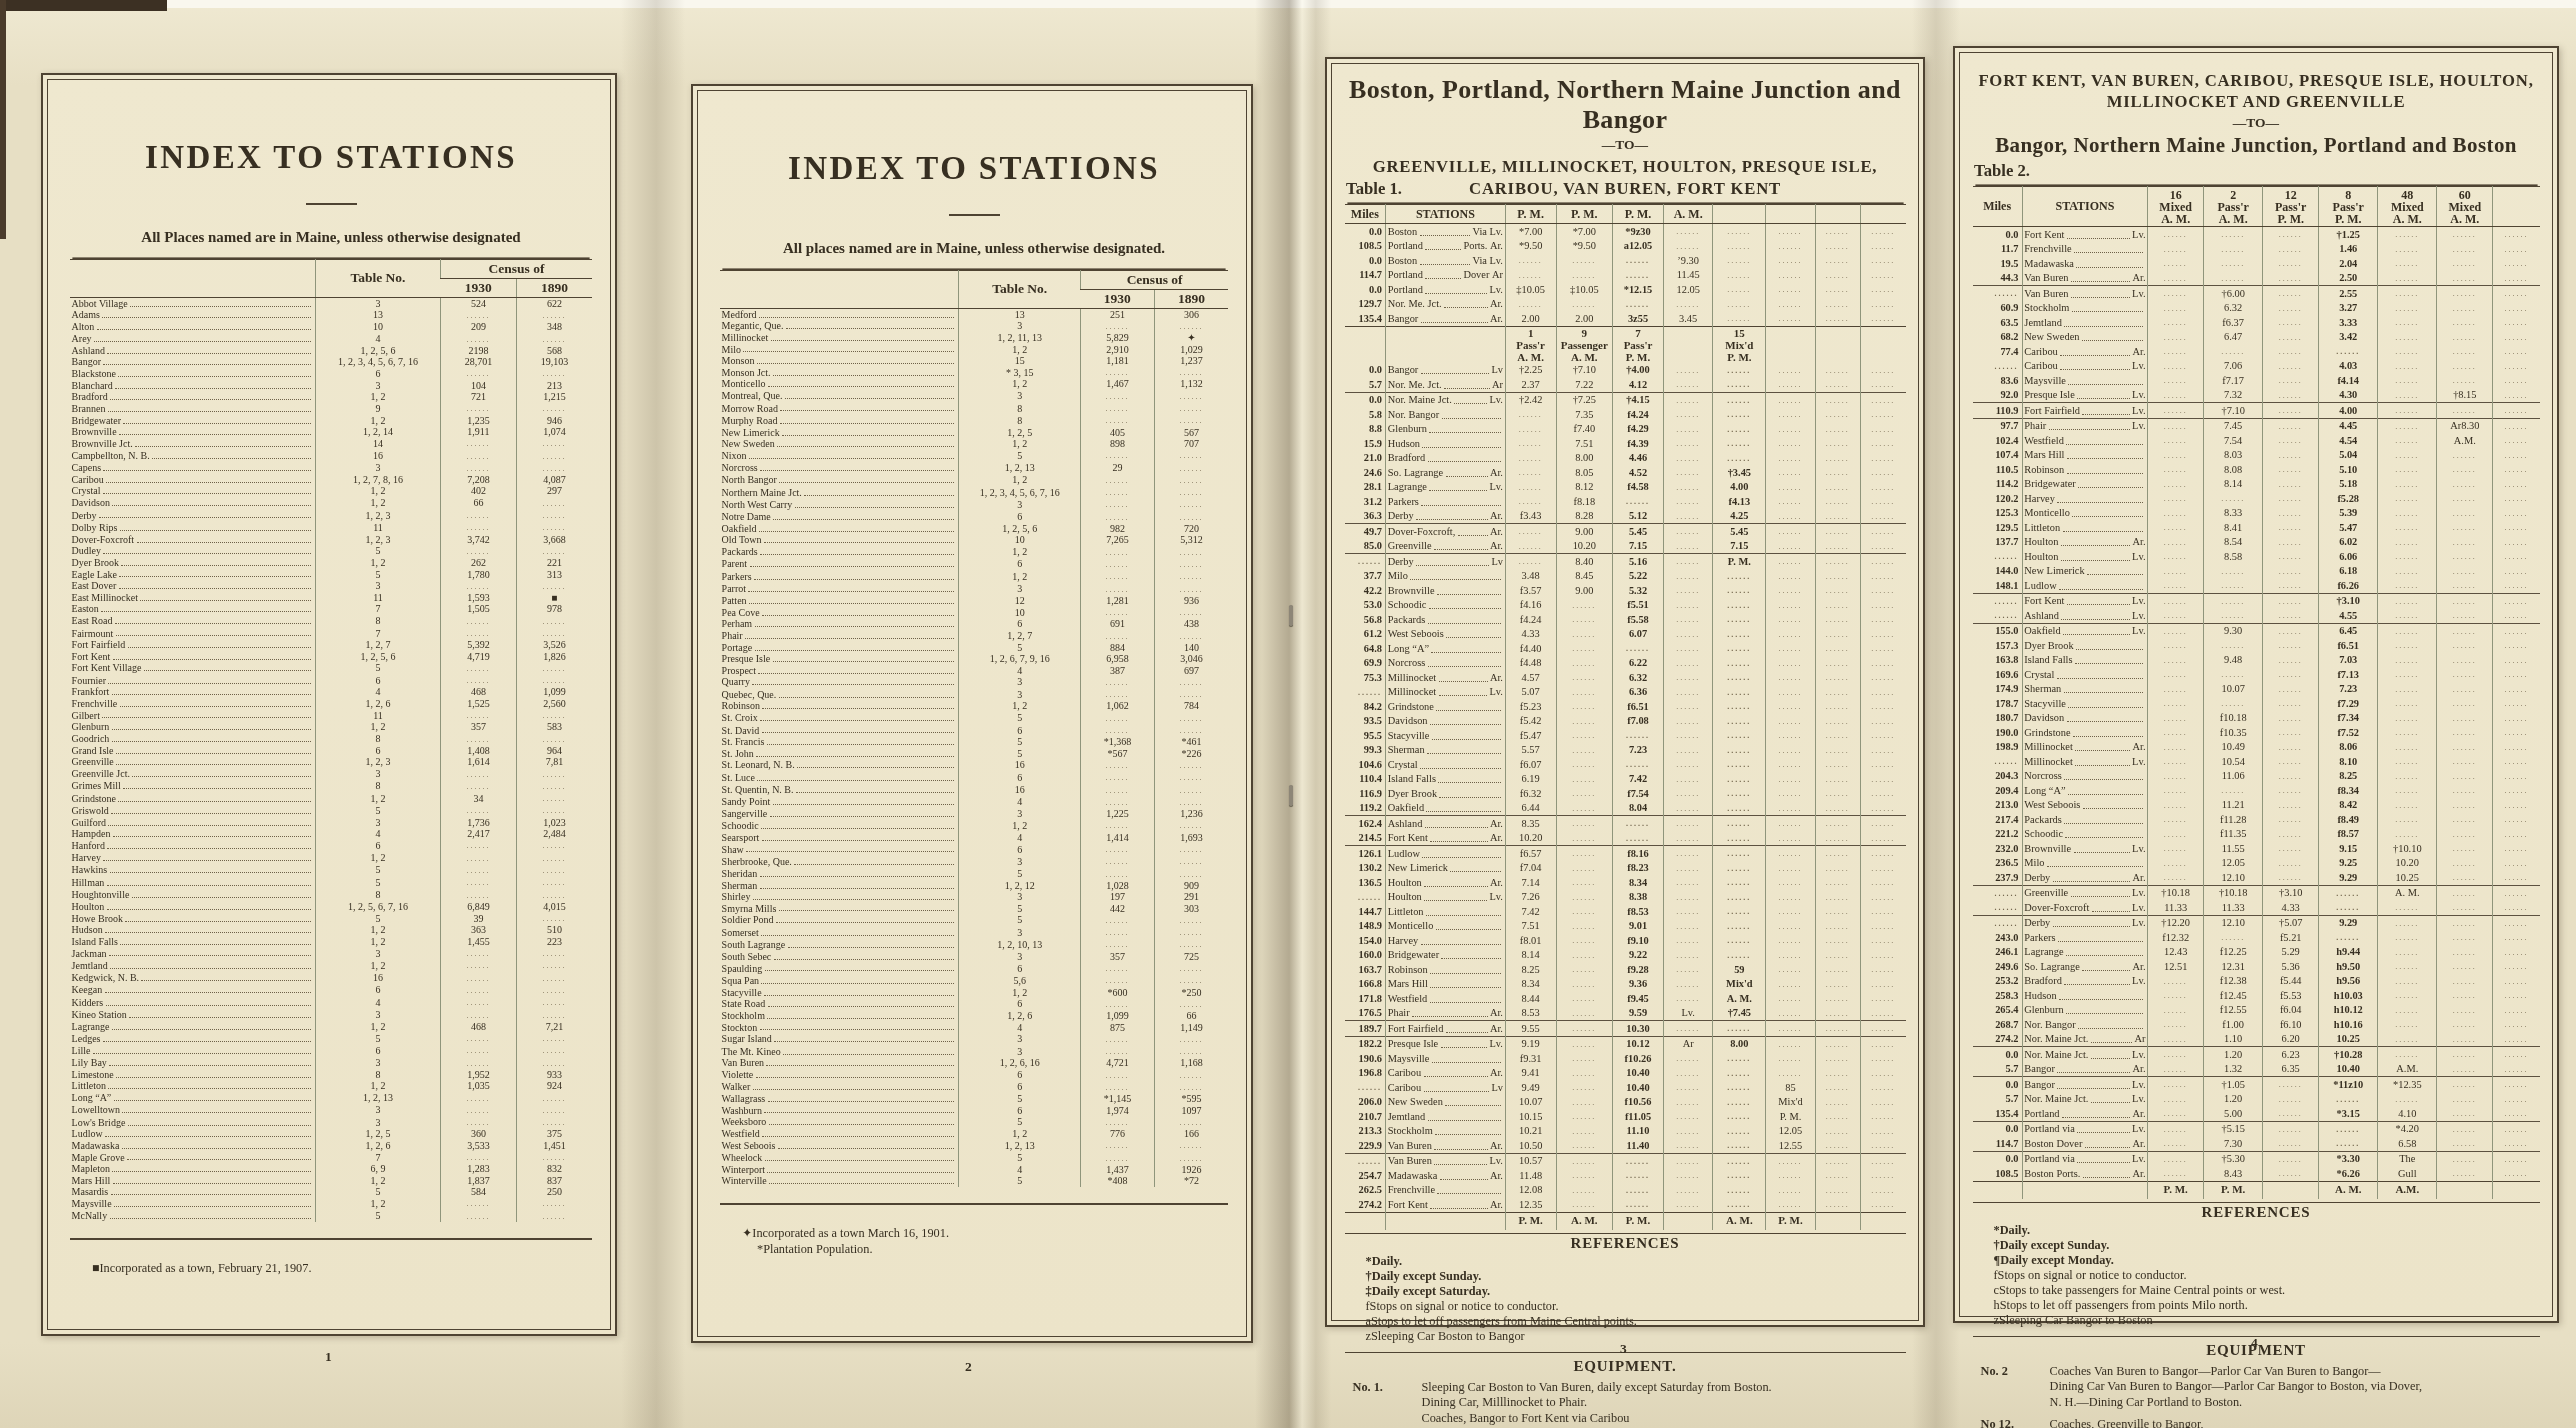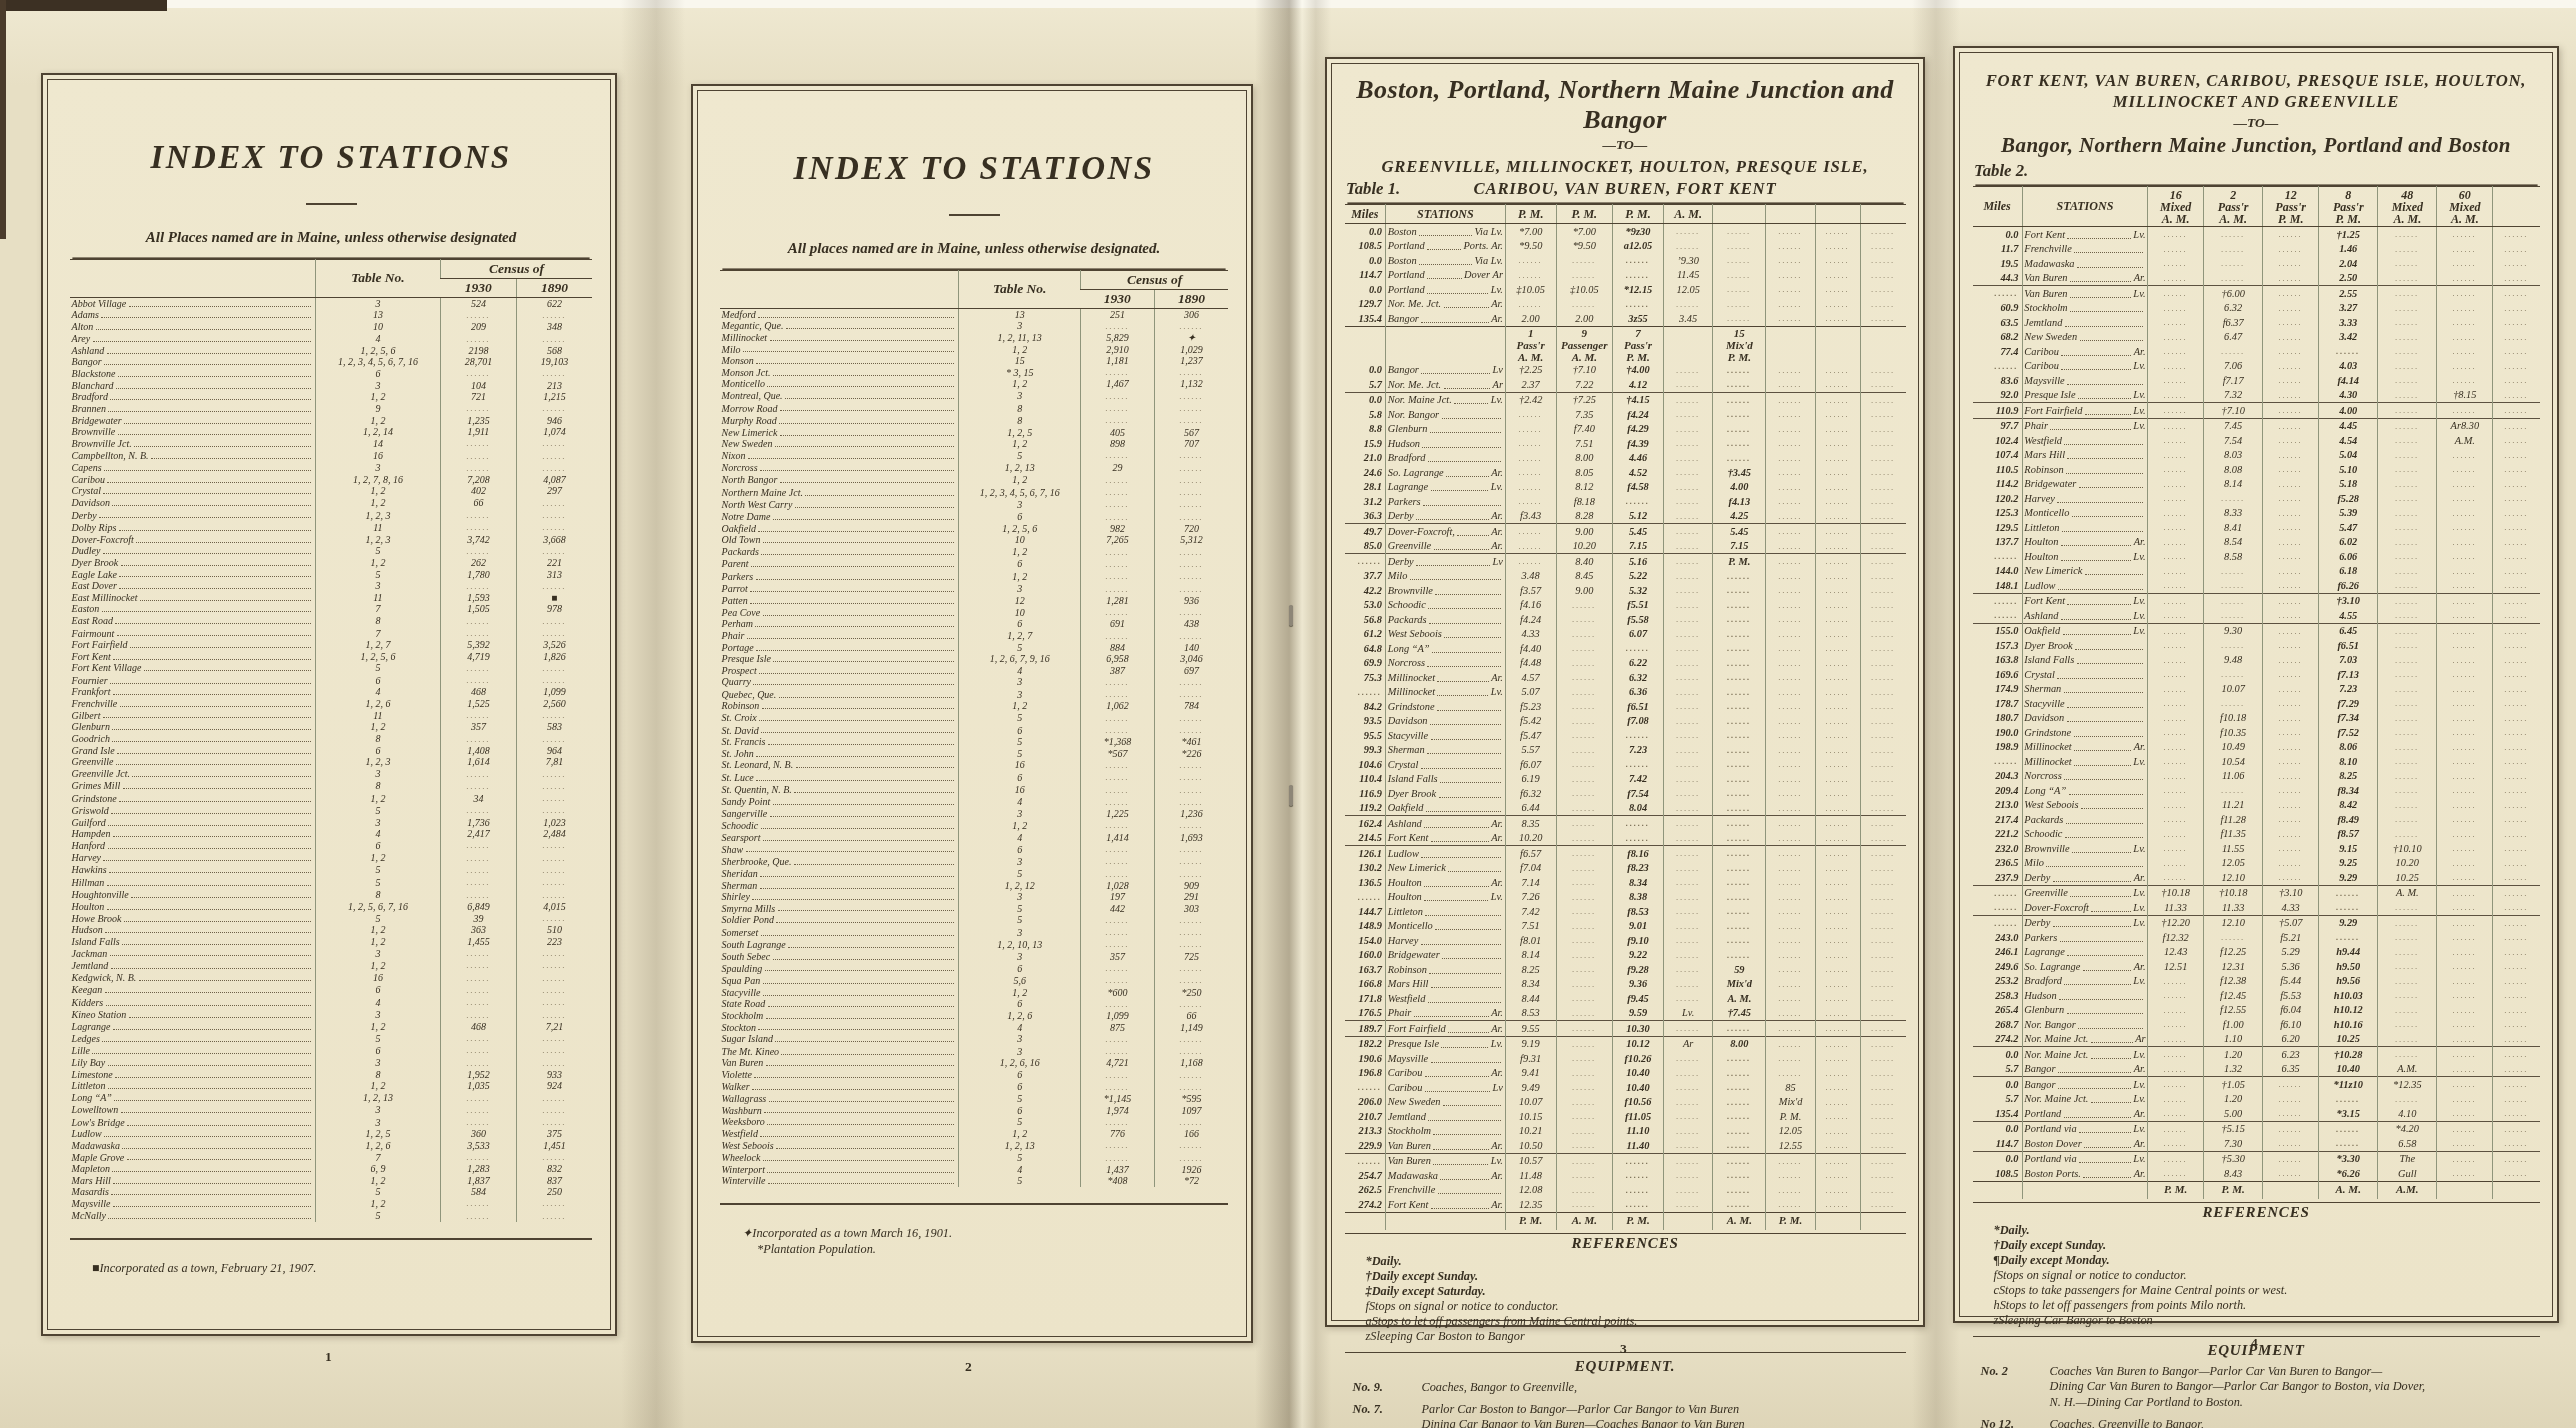--- a/index.html
+++ b/index.html
@@ -15,21 +15,21 @@
   .edge-top{position:absolute;left:0;top:0;width:100%;height:8px;background:#f9f7ee;}
   .edge-topleft{position:absolute;left:0;top:0;width:167px;height:11px;background:#3c3023;}
   .edge-left{position:absolute;left:0;top:0;width:5.6px;height:239px;background:#4a3b2b;}
   .crease{position:absolute;top:0;height:100%;pointer-events:none;}
   .crease.c1{left:621px;width:64px;background:linear-gradient(90deg,rgba(70,56,34,0) 0%,rgba(70,56,34,.16) 55%,rgba(70,56,34,0) 100%);}
   .crease.gutter{left:1255px;width:76px;background:linear-gradient(90deg,rgba(60,47,28,0) 0%,rgba(60,47,28,.30) 45%,rgba(255,255,245,.25) 62%,rgba(60,47,28,.12) 80%,rgba(60,47,28,0) 100%);}
   .crease.c2{left:1912px;width:48px;background:linear-gradient(90deg,rgba(70,56,34,0) 0%,rgba(70,56,34,.14) 50%,rgba(70,56,34,0) 100%);}
   .staple{position:absolute;left:1289px;width:4px;height:21px;background:#8d8677;box-shadow:0 0.8px 0.8px #55503f;border-radius:1.6px;}
 
   .panel{position:absolute;background:linear-gradient(180deg,var(--paper2),var(--paper));
-    border:2.4px solid var(--rule);box-shadow:1.6px 2.4px 6.4px rgba(60,48,28,.25);font-style:italic;}
+    border:2.4px solid var(--rule);box-shadow:1.6px 2.4px 6.4px rgba(60,48,28,.25);}
   .panel .inner-frame{position:absolute;inset:4px;border:1.2px solid var(--rule);pointer-events:none;}
   .pad{position:relative;height:100%;box-sizing:border-box;}
 
   
   .idx .pad{padding:27px 23px 0 27px;}
   .idx-title{text-align:center;font-weight:bold;font-size:33px;letter-spacing:2.4px;margin-top:37px;}
   .idx-divider{width:51px;border-top:2px solid var(--rule);margin:27px auto 24px auto;}
   .idx-sub{text-align:center;font-weight:bold;font-size:15px;margin-bottom:12.7px;}
   table{border-collapse:collapse;table-layout:fixed;width:100%;}
   .idx-table{border-top:1.6px solid var(--rule);box-shadow:0 -4px 0 -2.4px var(--rule);}
@@ -3073,20 +3073,24 @@
       <div id="ref3l">
           <div class="refs-line">fStops on signal or notice to conductor.</div>
           <div class="refs-line">aStops to let off passengers from Maine Central points.</div>
           <div class="refs-line">zSleeping Car Boston to Bangor</div>
         </div>
     </div>
     <div class="equip">
       <div class="equip-title">EQUIPMENT.</div>
       <div id="eq3">
           <div class="equip-item">
+            <span class="equip-no">No. 1.</span>
+            <span class="equip-lines">Sleeping Car Boston to Van Buren, daily except Saturday from Boston.<br>Dining Car,  Milllinocket to Phair.<br>Coaches, Bangor to Fort Kent via Caribou</span>
+          </div>
+          <div class="equip-item">
             <span class="equip-no">No. 9.</span>
             <span class="equip-lines">Coaches, Bangor to Greenville,</span>
           </div>
           <div class="equip-item">
             <span class="equip-no">No. 7.</span>
             <span class="equip-lines">Parlor Car Boston to Bangor—Parlor Car Bangor to Van Buren<br>Dining Car Bangor to Van Buren—Coaches Bangor to Van Buren</span>
           </div>
         </div>
     </div>
   </div>

